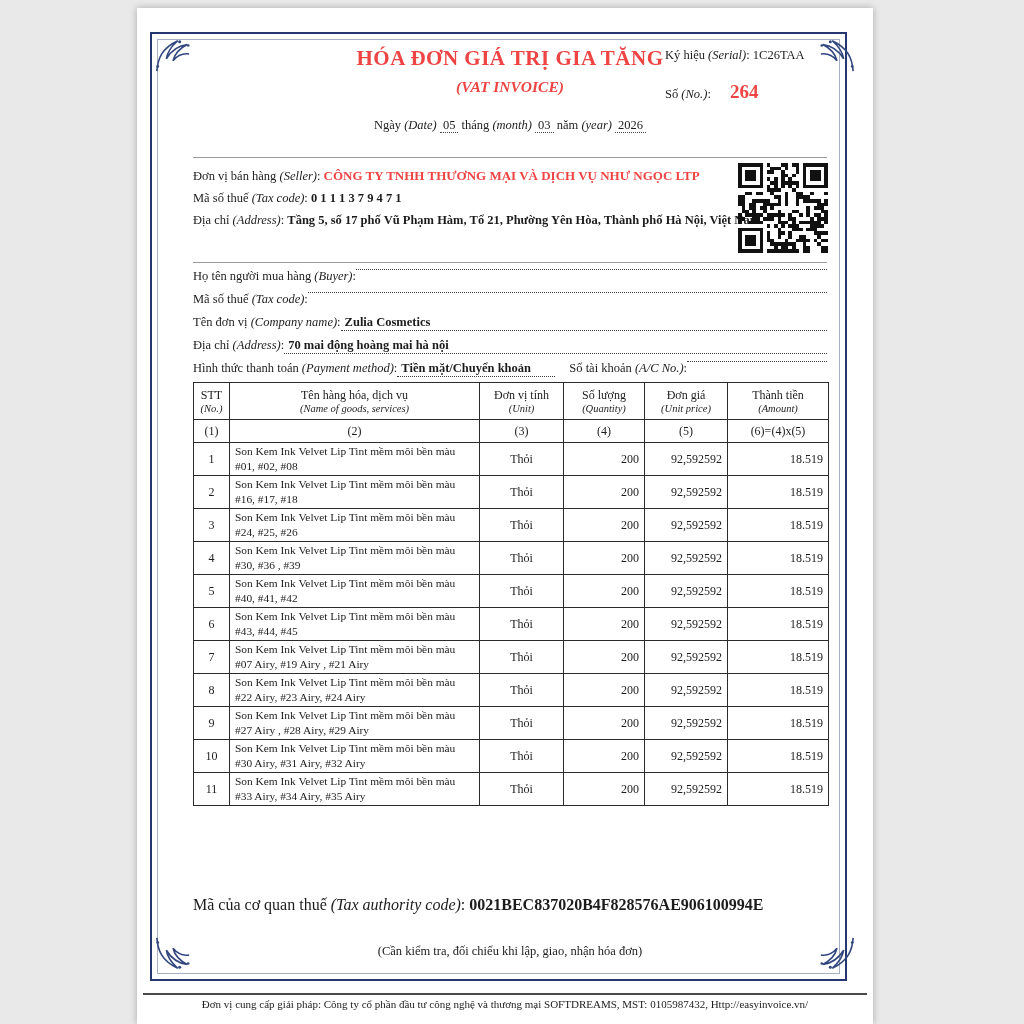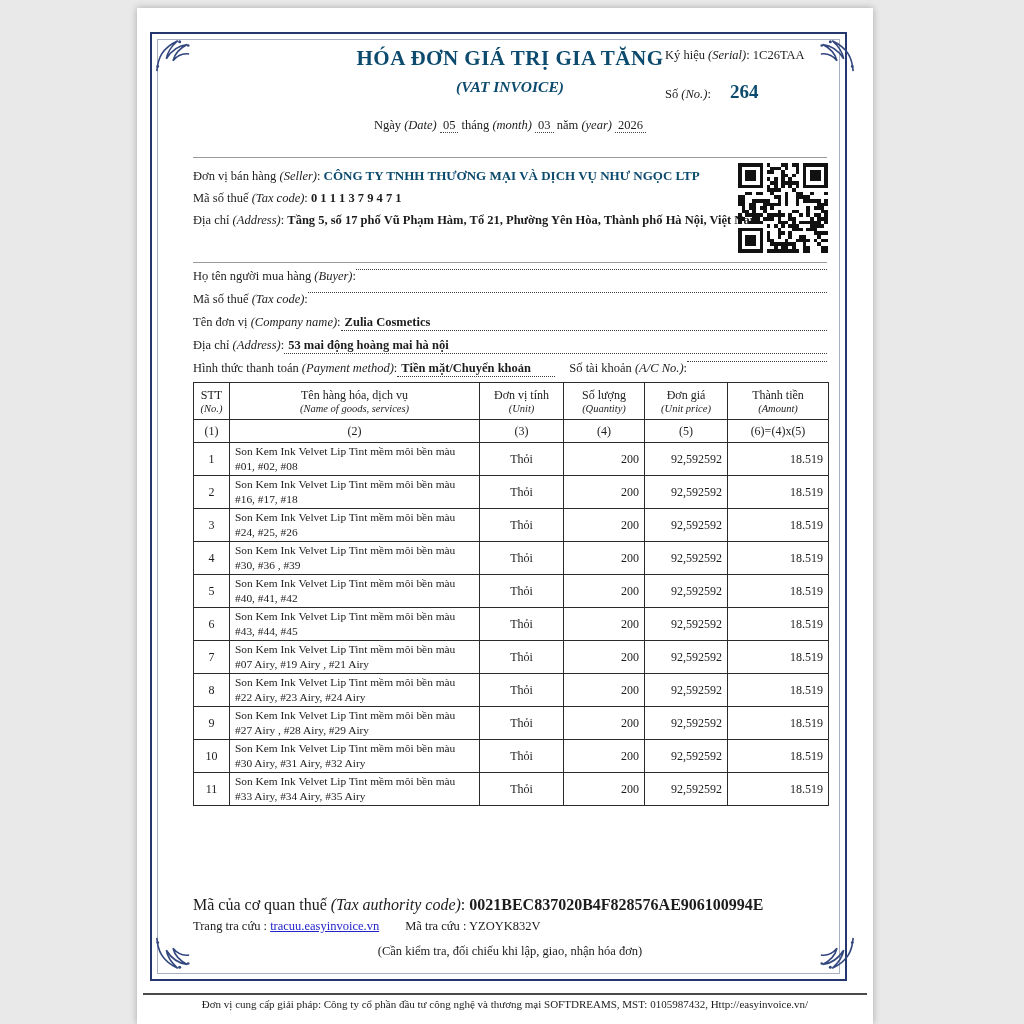--- a/index.html
+++ b/index.html
@@ -21,21 +21,21 @@
     position:absolute;left:5px;top:5px;right:5px;bottom:5px;
     border:1px solid #a9b0c4;
   }
   .ornament{position:absolute;width:38px;height:38px;}
   .o-tl{left:17px;top:28px;}
   .o-tr{right:17px;top:28px;transform:scaleX(-1);}
   .o-bl{left:17px;bottom:51px;transform:scaleY(-1);}
   .o-br{right:17px;bottom:51px;transform:scale(-1,-1);}
 
   .abs{position:absolute;}
-  .red{color:#0c4a6e;}
+  .red{color:#ef4444;}
   .b{font-weight:bold;}
 
   .title{left:56px;top:38px;width:634px;text-align:center;font-size:21px;font-weight:bold;letter-spacing:.5px;}
   .subtitle{left:56px;top:70px;width:634px;text-align:center;font-size:15.5px;font-weight:bold;font-style:italic;}
   .serial-block{left:528px;top:40px;width:180px;font-size:12.5px;line-height:1.2;}
   .serial-line{margin-bottom:18px;white-space:nowrap;}
   .no-value{font-size:19px;font-weight:bold;margin-left:16px;}
   .date-line{left:56px;top:110px;width:634px;text-align:center;font-size:12.5px;}
   .dval{border-bottom:1.2px dotted #444;padding:0 3px;}
 
@@ -480,21 +480,21 @@
     <div class="frow">
       <span class="lbl"><span>Mã số thuế </span><span class="en">(Tax code)</span><span>: </span></span>
       <span class="fill"></span>
     </div>
     <div class="frow">
       <span class="lbl"><span>Tên đơn vị </span><span class="en">(Company name)</span><span>: </span></span>
       <span class="fill b">Zulia Cosmetics</span>
     </div>
     <div class="frow">
       <span class="lbl"><span>Địa chỉ </span><span class="en">(Address)</span><span>: </span></span>
-      <span class="fill b">53 mai động hoàng mai hà nội</span>
+      <span class="fill b">70 mai động hoàng mai hà nội</span>
     </div>
     <div class="frow">
       <span class="lbl"><span>Hình thức thanh toán </span><span class="en">(Payment method)</span><span>: </span></span>
       <span class="fill-fixed b" style="min-width:150px;">Tiền mặt/Chuyển khoản</span>
       <span class="lbl" style="padding-left:14px;"><span>Số tài khoản </span><span class="en">(A/C No.)</span><span>: </span></span>
       <span class="fill"></span>
     </div>
   </div>
 
   <table class="items">
@@ -664,21 +664,18 @@
           <td class="c-price">92,592592</td>
           <td class="c-amount">18.519</td>
         </tr>
       </tbody>
   </table>
 
 
   <div class="abs taxauth">
     <span>Mã của cơ quan thuế </span><span class="en">(Tax authority code)</span><span>: </span><span class="b">0021BEC837020B4F828576AE906100994E</span>
   </div>
-  <div class="abs lookup">
-    <span>Trang tra cứu : </span><a href="#">tracuu.easyinvoice.vn</a><span class="gap"></span><span>Mã tra cứu : </span><span>YZOYK832V</span>
-  </div>
   <div class="abs note">(Cần kiểm tra, đối chiếu khi lập, giao, nhận hóa đơn)</div>
 
   <div class="abs footer-line"></div>
   <div class="abs provider">Đơn vị cung cấp giải pháp: Công ty cổ phần đầu tư công nghệ và thương mại SOFTDREAMS, MST: 0105987432, Http://easyinvoice.vn/</div>
 
 </div>
 
 </body></html>

